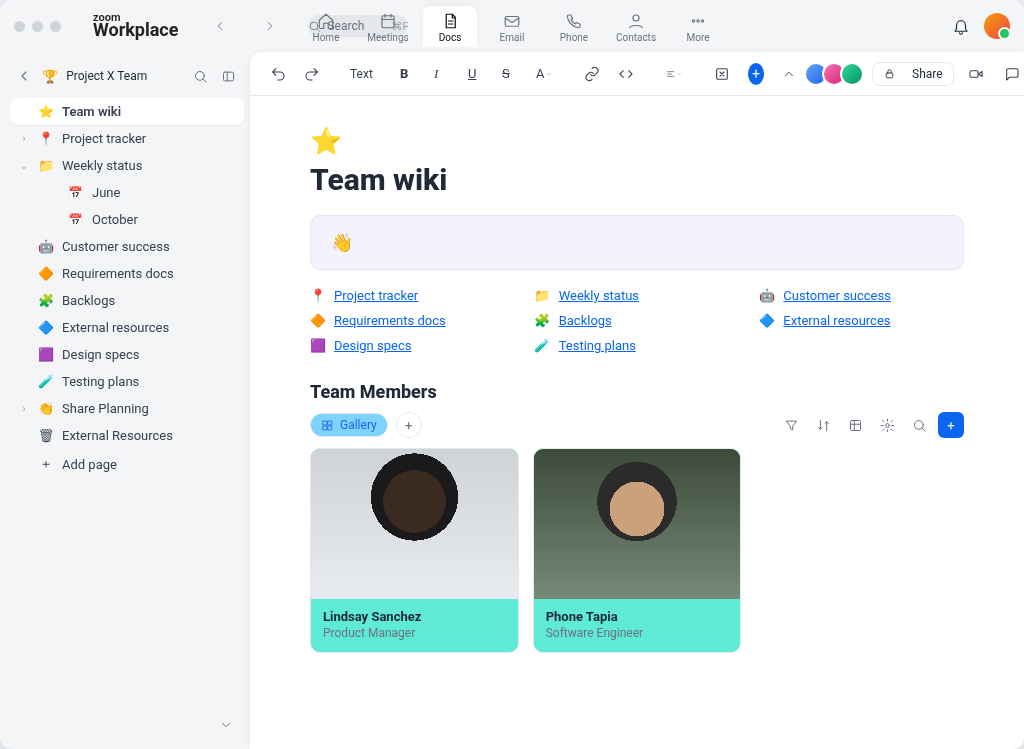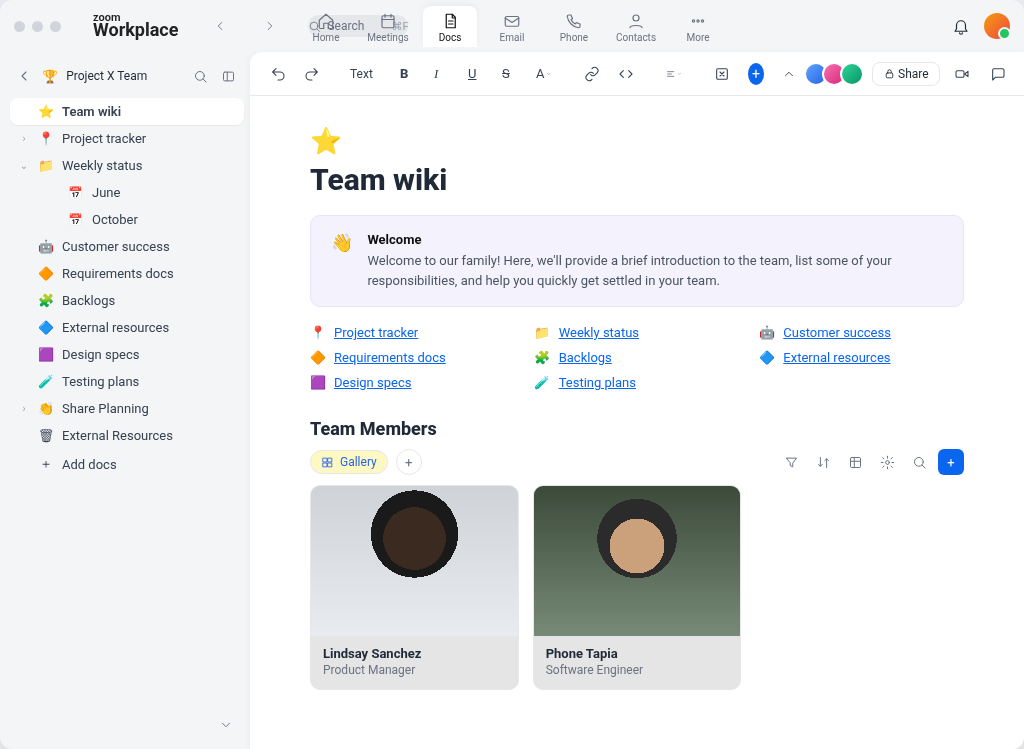--- a/index.html
+++ b/index.html
@@ -58,42 +58,42 @@
   .tbtn { height:28px; min-width:28px; padding:0 6px; display:flex; align-items:center; color:#374151; border-radius:6px; font-size:13px; }
   .tsep { width:1px; height:20px; background:var(--border); margin:0 4px; }
   .tlabel { font-size:12px; color:#374151; padding:0 4px; display:flex; gap:4px; align-items:center; }
   .bluecirc { width:22px; height:22px; border-radius:50%; background:var(--blue-btn); color:#fff; display:flex; align-items:center; justify-content:center; font-size:14px; }
   .toolbar .right { margin-left:auto; display:flex; align-items:center; gap:8px; }
   .faces { display:flex; }
   .faces span { width:24px; height:24px; border-radius:50%; border:2px solid #fff; display:inline-block; margin-left:-6px; }
   .faces span:nth-child(1){background:linear-gradient(135deg,#60a5fa,#2563eb);}
   .faces span:nth-child(2){background:linear-gradient(135deg,#f472b6,#db2777);}
   .faces span:nth-child(3){background:linear-gradient(135deg,#34d399,#059669);}
-  .sharebtn { border:1px solid var(--border); border-radius:8px; padding:4px 10px; font-size:12px; display:flex; gap:2px; align-items:center; cursor:pointer; }
+  .sharebtn { border:1px solid var(--border); border-radius:8px; padding:4px 10px; font-size:12px; display:flex; gap:16px; align-items:center; cursor:pointer; }
 
   .doc { flex:1; overflow:auto; padding:30px 60px 40px 60px; }
   .doc h1 { font-size:30px; margin:6px 0 18px; font-weight:800; }
   .star { font-size:26px; color:#f6b73c; }
   .welcome { background:var(--lav); border:1px solid #e8e4f7; border-radius:10px; padding:16px 20px; display:flex; gap:14px; margin-bottom:18px; }
   .welcome .wicn { font-size:18px; }
   .welcome .wt { font-weight:700; margin-bottom:4px; color:#111; }
   .welcome .wb { color:#4b5563; font-size:13px; line-height:1.5; }
   .links { display:grid; grid-template-columns:repeat(3,1fr); gap:10px 20px; margin-bottom:28px; }
   .links a { color:var(--blue); text-decoration:underline; font-size:13px; }
   .links .lk { display:flex; gap:8px; align-items:center; }
   .links .lk .ico { width:16px; text-align:center; font-size:13px; text-decoration:none; }
   h2.members { font-size:18px; font-weight:800; margin:0 0 10px; }
   .galrow { display:flex; align-items:center; gap:8px; margin-bottom:10px; }
-  .pill { border:1px solid var(--border); border-radius:16px; padding:4px 10px; font-size:12px; color:#2563eb; display:flex; gap:6px; align-items:center; background:#fef9c3; }
+  .pill { border:1px solid var(--border); border-radius:16px; padding:4px 10px; font-size:12px; color:#2563eb; display:flex; gap:6px; align-items:center; background:#7dd3fc; }
   .plusbtn { width:26px; height:26px; border:1px solid var(--border); border-radius:50%; display:flex; align-items:center; justify-content:center; color:#6b7280; }
   .galtools { margin-left:auto; display:flex; gap:6px; align-items:center; color:#6b7280; }
   .sqbtn { width:26px; height:26px; border-radius:6px; display:flex; align-items:center; justify-content:center; }
   .sqbtn.blue { background:var(--blue-btn); color:#fff; }
   .cards { display:grid; grid-template-columns:repeat(3,1fr); gap:14px; }
-  .card { border:1px solid var(--border); border-radius:10px; overflow:hidden; background:#e5e5e5; }
+  .card { border:1px solid var(--border); border-radius:10px; overflow:hidden; background:#5eead4; }
   .card .photo { height:150px; background:#ddd; }
   .card .meta { padding:10px 12px 12px; }
   .card .name { font-weight:700; font-size:13px; }
   .card .role { color:#6b7280; font-size:12px; margin-top:2px; }
   .photo.p1{background:radial-gradient(circle at 50% 35%,#3a2a20 0 22%,transparent 22%),radial-gradient(circle at 50% 32%,#1a1a1a 0 30%,transparent 30%),linear-gradient(#cfd3d8,#e8ebef);}
   .photo.p2{background:radial-gradient(circle at 50% 40%,#caa17a 0 20%,transparent 20%),radial-gradient(circle at 50% 35%,#2b2b2b 0 28%,transparent 28%),linear-gradient(#3c4a3a,#778a77);}
   .photo.p3{background:radial-gradient(circle at 50% 40%,#e0b089 0 20%,transparent 20%),radial-gradient(circle at 50% 34%,#1a1a1a 0 30%,transparent 30%),linear-gradient(#e8d9cf,#f5ece6);}
   svg { stroke:currentColor; fill:none; stroke-width:1.6; stroke-linecap:round; stroke-linejoin:round; }
 </style>
 </head>
@@ -277,21 +277,21 @@
             <span>Share Planning</span>
           </div>
           <div class="sitem">
             <span class="caret"></span>
             <span class="ico">🗑</span>
             <span>External Resources</span>
           </div>
           <div class="sitem">
             <span class="caret"></span>
             <span class="ico">＋</span>
-            <span>Add docs</span>
+            <span>Add page</span>
           </div>
         </div>
 
       <div style="margin-top:auto; display:flex; justify-content:flex-end; padding:6px 8px;">
         <div class="sicon">
           <svg width="14" height="14" viewBox="0 0 24 24">
               <path d="M6 9l6 6 6-6"></path>
             </svg>
         </div>
       </div>
@@ -388,24 +388,20 @@
 
         </div>
       </div>
 
       <div class="doc">
         <div class="star">⭐</div>
         <h1>Team wiki</h1>
 
         <div class="welcome">
           <div class="wicn">👋</div>
-          <div>
-            <div class="wt">Welcome</div>
-            <div class="wb">Welcome to our family! Here, we'll provide a brief introduction to the team, list some of your responsibilities, and help you quickly get settled in your team.</div>
-          </div>
         </div>
 
         <div class="links" id="links-grid">
             <div class="lk">
               <span class="ico">📍</span>
               <a href="#">Project tracker</a>
             </div>
             <div class="lk">
               <span class="ico">📁</span>
               <a href="#">Weekly status</a>

